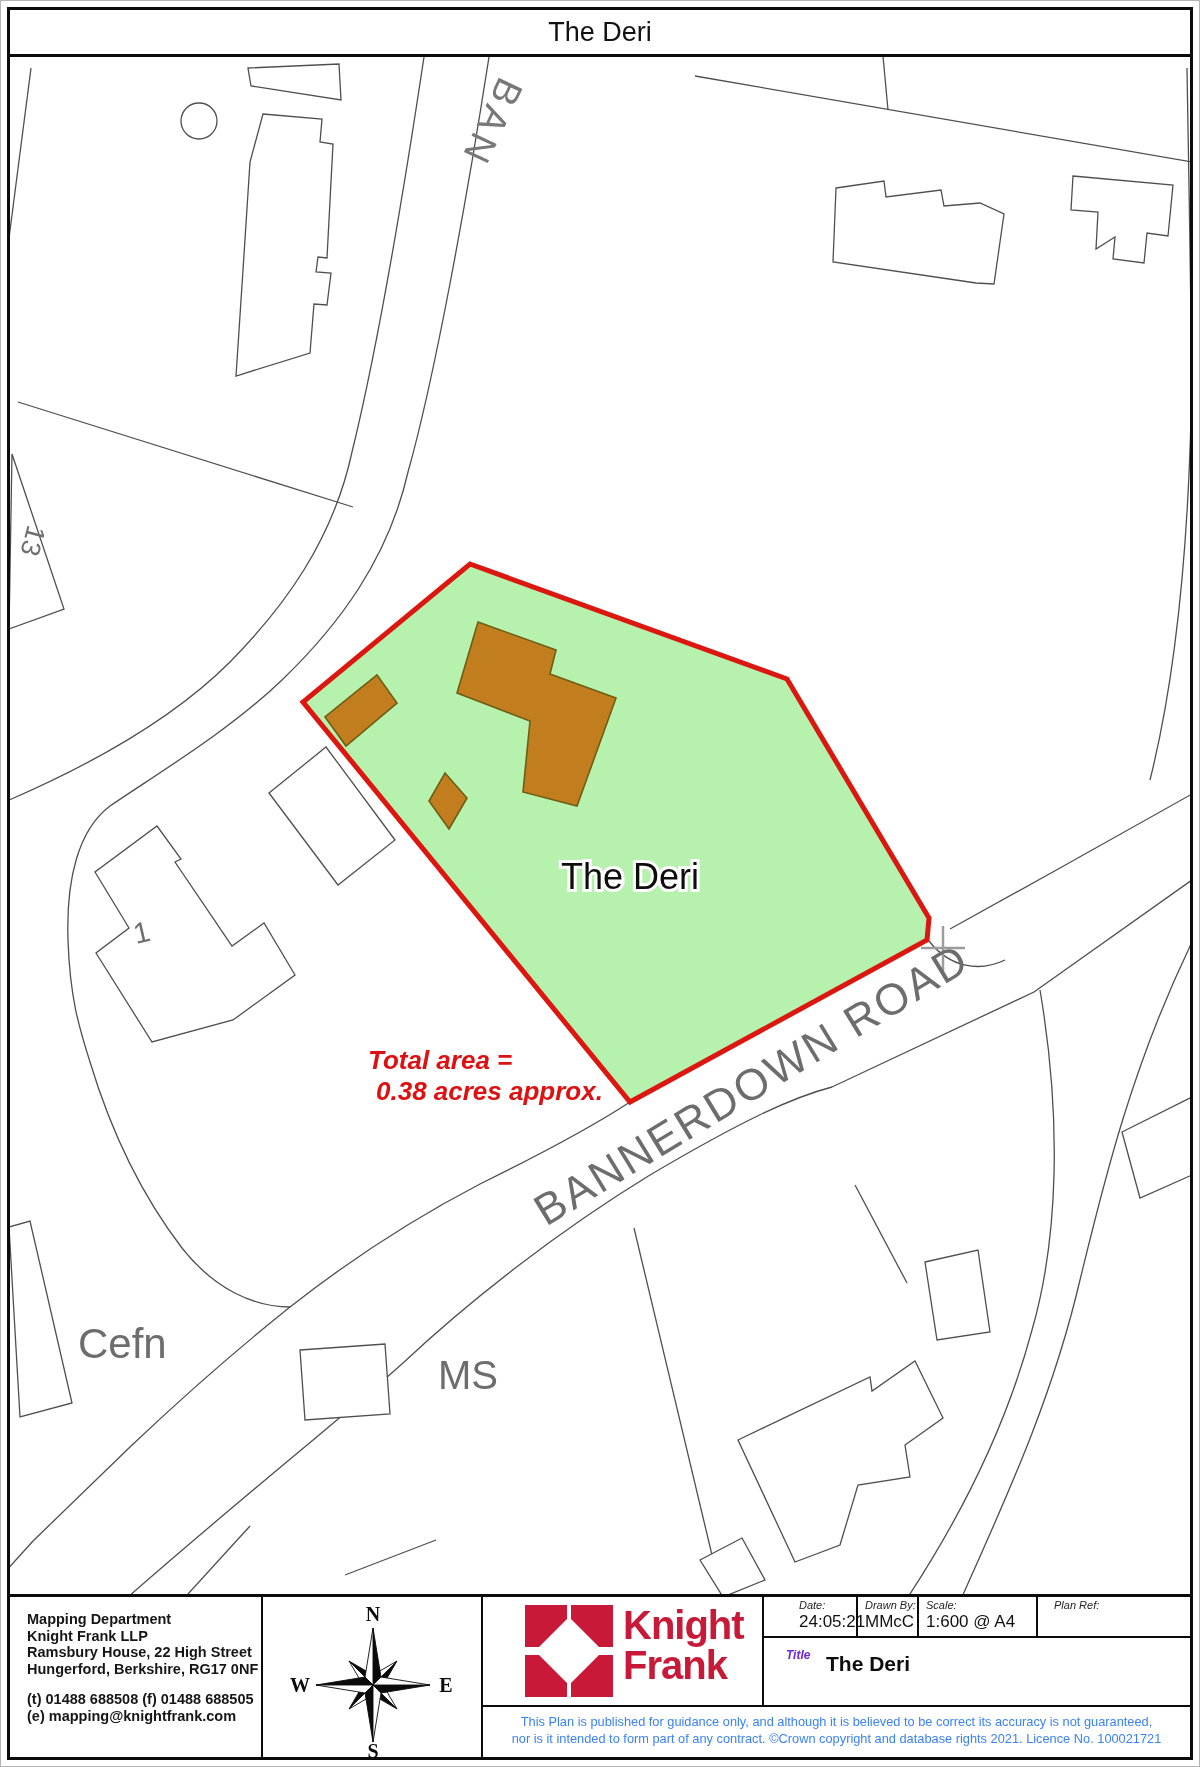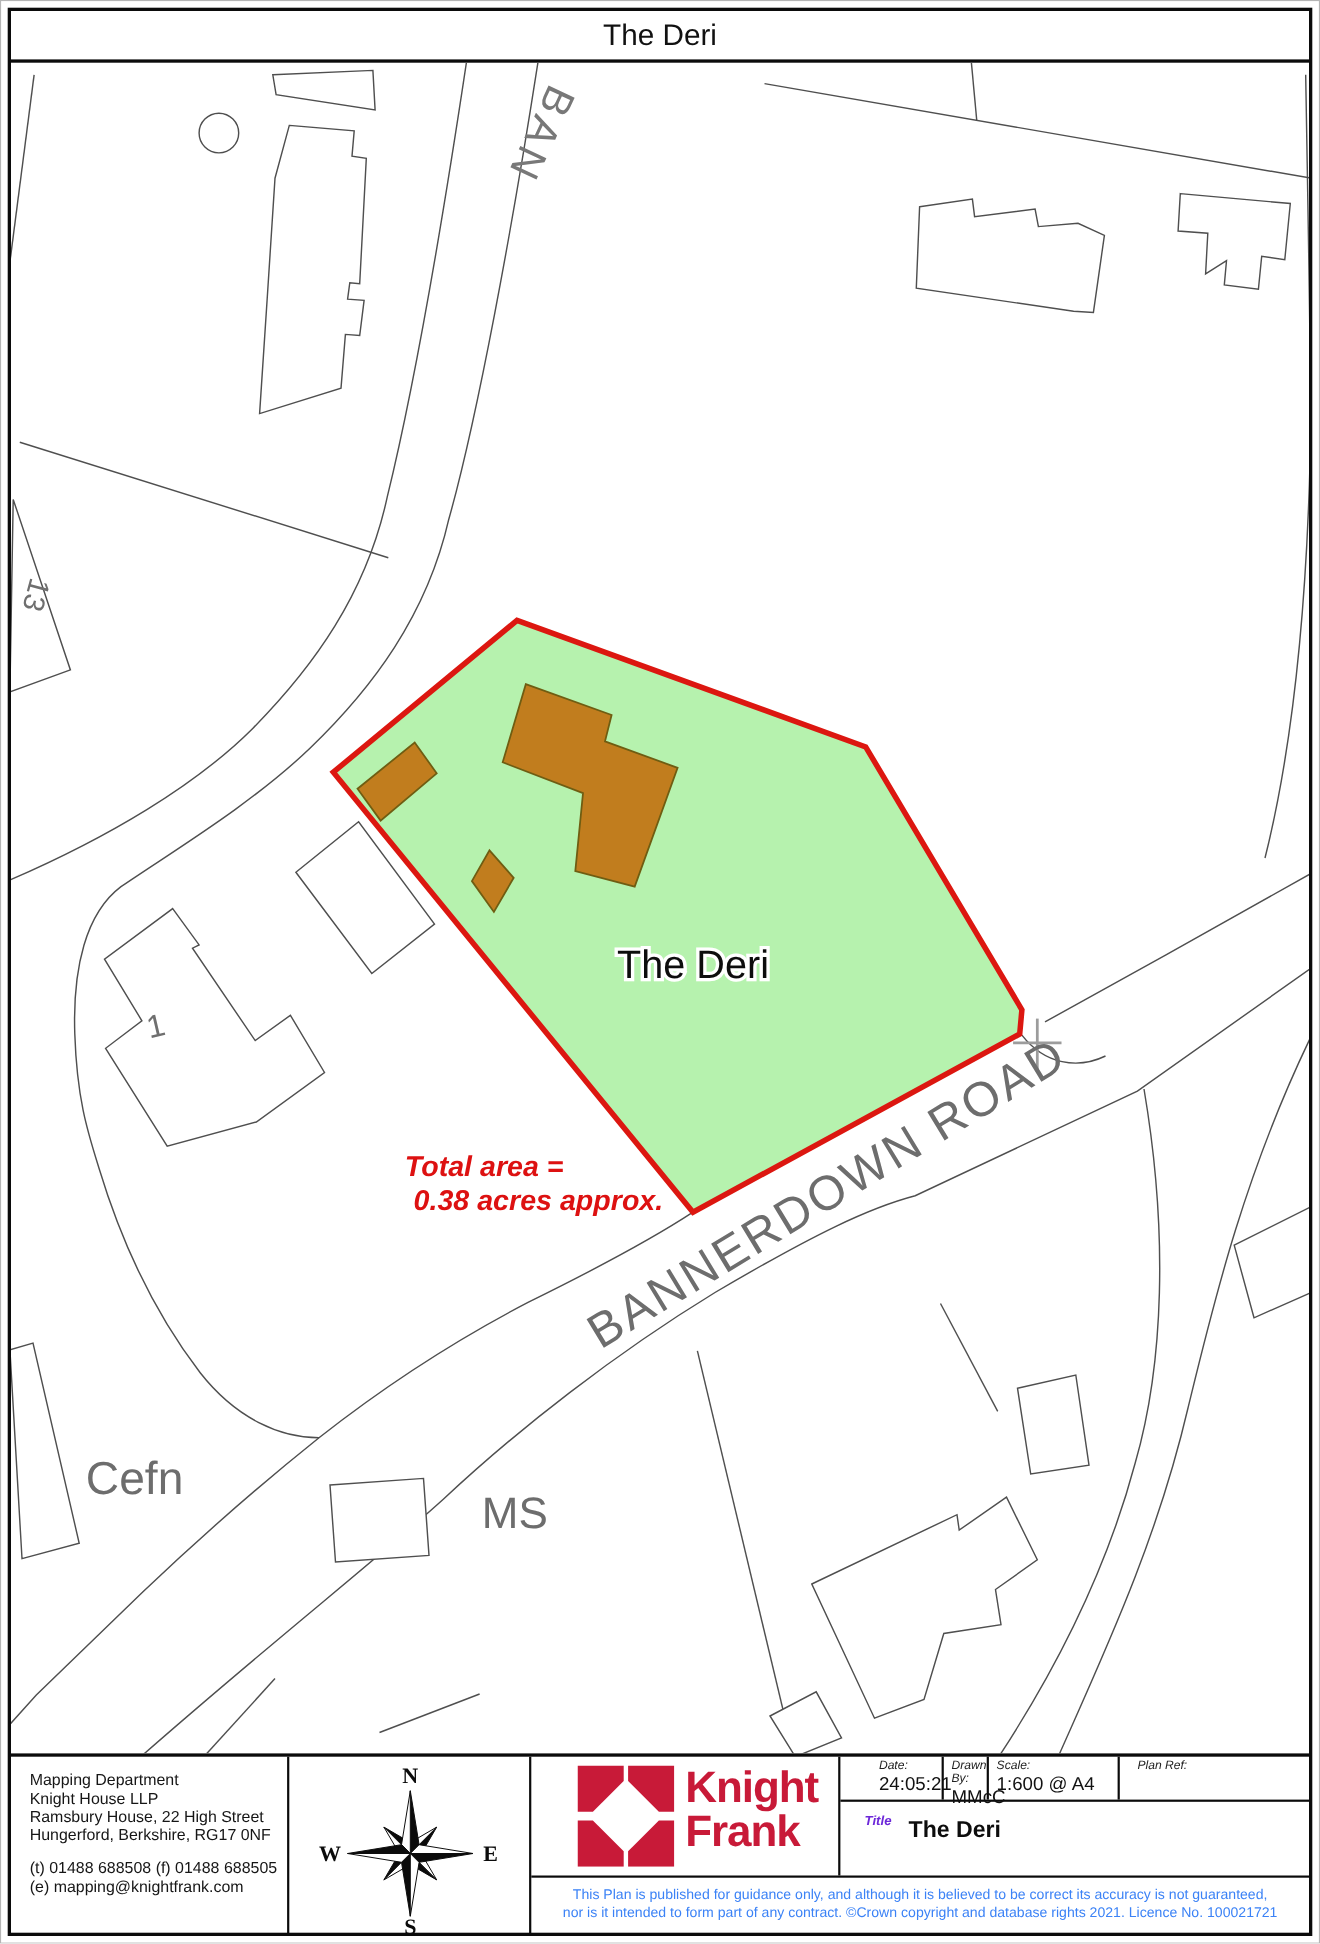--- a/index.html
+++ b/index.html
@@ -7,21 +7,21 @@
         font-family:"Liberation Sans",sans-serif;}
   .page-edge{position:absolute;inset:0;border:1px solid #b5b5b5;pointer-events:none;z-index:50;}
   .frame{position:absolute;left:7px;top:7px;right:7px;bottom:7px;border:3px solid #0b0b0b;z-index:40;pointer-events:none;}
   .titleband{position:absolute;left:10px;top:10px;width:1180px;height:44px;border-bottom:3px solid #0b0b0b;
              background:#fff;z-index:30;text-align:center;line-height:44px;font-size:27px;color:#111;}
   .mapwrap{position:absolute;left:10px;top:57px;width:1180px;height:1537px;overflow:hidden;background:#fff;z-index:5;}
   .mapsvg{position:absolute;left:-10px;top:-57px;width:1200px;height:1767px;}
   .footer{position:absolute;left:10px;top:1594px;width:1180px;height:166px;border-top:3px solid #0b0b0b;
           background:#fff;z-index:30;display:flex;box-sizing:border-box;}
   .addr-cell{width:253px;border-right:2px solid #0b0b0b;box-sizing:border-box;padding:14px 0 0 17px;}
-  .addr-cell div{font-size:14.5px;font-weight:normal;color:#161616;line-height:16.5px;}
+  .addr-cell div{font-size:14.5px;font-weight:bold;color:#161616;line-height:16.5px;}
   .addr-gap{height:14px;}
   .compass-cell{width:220px;border-right:2px solid #0b0b0b;box-sizing:border-box;position:relative;}
   .right-area{flex:1;display:flex;flex-direction:column;}
   .right-top{display:flex;height:108px;box-sizing:border-box;}
   .logo-cell{width:281px;border-right:2px solid #0b0b0b;box-sizing:border-box;position:relative;}
   .logo-text{position:absolute;left:140px;top:8px;font-weight:bold;font-size:40px;line-height:40px;letter-spacing:-1px;}
   .table-cell{flex:1;display:flex;flex-direction:column;}
   .trow1{height:41px;border-bottom:2px solid #0b0b0b;display:flex;box-sizing:border-box;}
   .tcol{box-sizing:border-box;padding:2px 0 0 7px;border-right:2px solid #0b0b0b;}
   .tcol.last{border-right:none;padding-left:16px;}
@@ -104,21 +104,21 @@
       </g>
     </svg>
   </div>
 
   <div class="titleband">The Deri</div>
 
   <div class="footer">
 
     <div class="addr-cell">
       <div>Mapping Department</div>
-      <div>Knight House LLP</div>
+      <div>Knight Frank LLP</div>
       <div>Ramsbury House, 22 High Street</div>
       <div>Hungerford, Berkshire, RG17 0NF</div>
       <div class="addr-gap"></div>
       <div>(t) 01488 688508 (f) 01488 688505</div>
       <div>(e) mapping@knightfrank.com</div>
     </div>
 
     <div class="compass-cell">
       <svg width="220" height="162" viewBox="0 0 220 162">
         <g stroke="#0b0b0b" stroke-width="0.9">
@@ -167,21 +167,21 @@
             <div>Frank</div>
           </div>
         </div>
 
         <div class="table-cell">
           <div class="trow1">
             <div class="tcol" style="width:66px;margin-left:28px;">
               <div class="tlabel">Date:</div>
               <div class="tvalue">24:05:21</div>
             </div>
-            <div class="tcol" style="width:41px;">
+            <div class="tcol" style="width:61px;">
               <div class="tlabel">Drawn By:</div>
               <div class="tvalue">MMcC</div>
             </div>
             <div class="tcol" style="width:119px;">
               <div class="tlabel">Scale:</div>
               <div class="tvalue">1:600 @ A4</div>
             </div>
             <div class="tcol last" style="flex:1;">
               <div class="tlabel">Plan Ref:</div>
               <div class="tvalue"></div>

